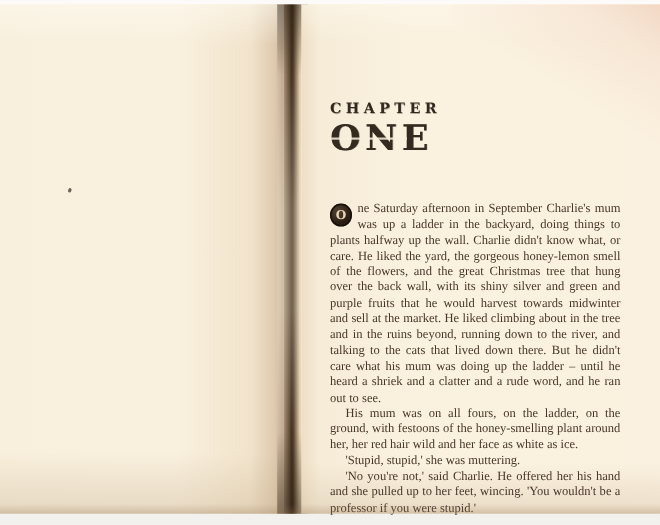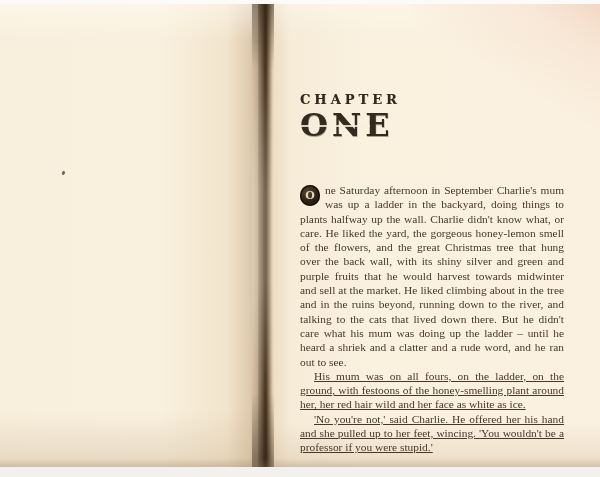--- a/index.html
+++ b/index.html
@@ -104,21 +104,21 @@
   }
   .body-text {
     margin-top: 44px;
     font-family: "Liberation Serif", serif;
     font-size: 11.4px;
     line-height: 14.3px;
     text-align: justify;
     color: #48362a;
   }
   .body-text p { margin: 0; }
-  .body-text p.indent { text-indent: 14px; text-decoration: underline; }
+  .body-text p.indent { text-indent: 14px; }
   .drop-cap {
     float: left;
     width: 20px; height: 21px;
     margin: 2px 5px 0 0;
     border-radius: 50%;
     background: radial-gradient(circle at 38% 34%, #564535 0%, #2a1e12 55%, #1c130a 100%);
     box-shadow: inset 0 0 0 1.5px rgba(20,13,6,.9), inset 0 0 3px rgba(238,222,192,.35);
     color: #e6d5b4;
     font-family: "DejaVu Serif", serif;
     font-weight: bold;
@@ -151,19 +151,20 @@
       <div class="chapter-number">
         <span>ONE</span>
         <i class="inline-stripe"></i>
       </div>
 
       <div class="body-text">
         <p>
           <span class="drop-cap">O</span><span>ne Saturday afternoon in September Charlie's mum was up a ladder in the backyard, doing things to plants halfway up the wall. Charlie didn't know what, or care. He liked the yard, the gorgeous honey-lemon smell of the flowers, and the great Christmas tree that hung over the back wall, with its shiny silver and green and purple fruits that he would harvest towards midwinter and sell at the market. He liked climbing about in the tree and in the ruins beyond, running down to the river, and talking to the cats that lived down there. But he didn't care what his mum was doing up the ladder – until he heard a shriek and a clatter and a rude word, and he ran out to see.</span>
         </p>
         <p class="indent">His mum was on all fours, on the ladder, on the ground, with festoons of the honey-smelling plant around her, her red hair wild and her face as white as ice.</p>
+        <p class="indent">'Stupid, stupid,' she was muttering.</p>
         <p class="indent">'No you're not,' said Charlie. He offered her his hand and she pulled up to her feet, wincing. 'You wouldn't be a professor if you were stupid.'</p>
       </div>
     </div>
 
     <div class="bottom-edge-shadow"></div>
   </div>
 </div>
 
 </body></html>

